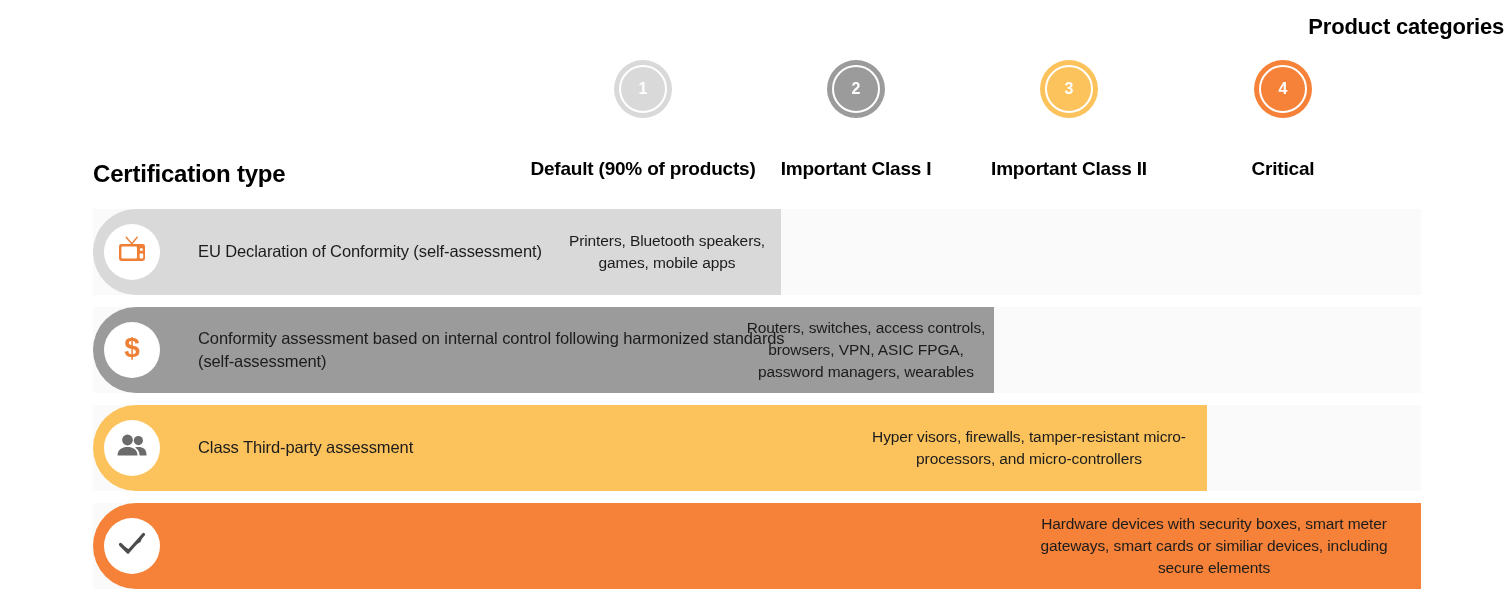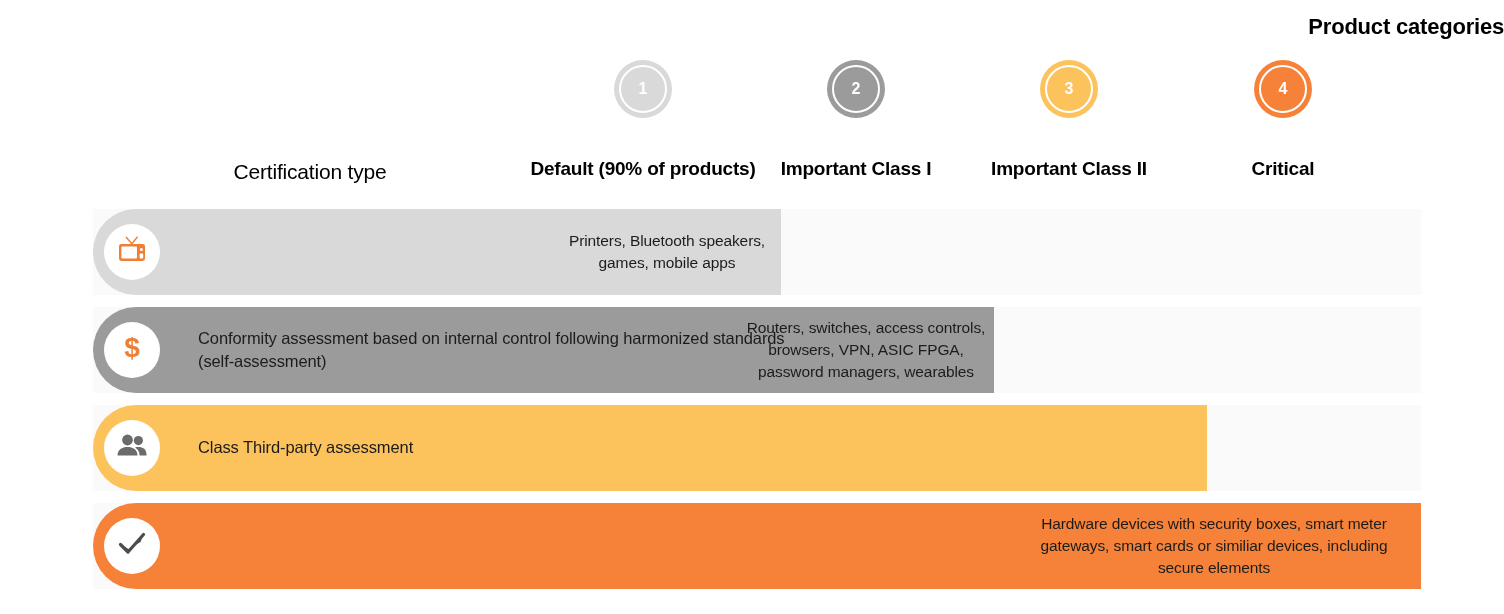--- a/index.html
+++ b/index.html
@@ -85,23 +85,22 @@
     line-height: 1.32;
     letter-spacing: -0.2px;
   }
 
   
   .cert-type-label {
     position: absolute;
     left: 93px;
     top: 160px;
     width: 434px;
-    text-align: center;
-    font-size: 21px;
-    font-weight: normal;
+    font-size: 24px;
+    font-weight: bold;
     color: #000000;
     letter-spacing: -0.2px;
   }
 
   
   .rows {
     position: absolute;
     left: 0;
     top: 0;
     width: 1504px;
@@ -225,20 +224,21 @@
         <svg width="30" height="28" viewBox="0 0 30 28">
           <path d="M9.2 1.2 L14.4 7.2" stroke="#ef7f35" stroke-width="1.4" fill="none" stroke-linecap="round"></path>
           <path d="M20.2 1.2 L15.2 7.2" stroke="#ef7f35" stroke-width="1.4" fill="none" stroke-linecap="round"></path>
           <rect x="2" y="8" width="26" height="17" rx="2.4" fill="#ef7f35"></rect>
           <rect x="4.4" y="10.4" width="15.6" height="12.2" rx="1" fill="#ffffff"></rect>
           <circle cx="24.4" cy="13.4" r="1.5" fill="#ffffff"></circle>
           <rect x="22.6" y="17.6" width="3.6" height="5" rx="0.8" fill="#ffffff"></rect>
         </svg>
       </span>
     </div>
+    <div class="row-label" style="width:400px;">EU Declaration of Conformity (self-assessment)</div>
     <div class="row-cell" style="left:468px; width:212px;">Printers, Bluetooth speakers, games, mobile apps</div>
   </div>
 
   <div class="row" style="top:307px; height:86px;">
     <div class="row-track"></div>
     <div class="row-bar" style="width:901px; background:#9b9b9b;"></div>
     <div class="row-icon">
       <span class="glyph-dollar">
         <svg width="20" height="32" viewBox="0 0 20 32">
           <text x="10" y="25" text-anchor="middle" font-family="Liberation Sans, sans-serif" font-size="28" font-weight="bold" fill="#ef7f35">$</text>
@@ -256,20 +256,21 @@
       <span>
         <svg width="32" height="26" viewBox="0 0 32 26">
           <circle cx="11.5" cy="7" r="5.4" fill="#6b6b6b"></circle>
           <circle cx="22.4" cy="7.6" r="4.6" fill="#6b6b6b"></circle>
           <path d="M1.5 22.5 C1.5 16.6 6 14 11.5 14 C17 14 21.5 16.6 21.5 22.5 Z" fill="#6b6b6b"></path>
           <path d="M19 14.4 C20 14.1 21.2 14 22.4 14 C27 14 30.5 16.2 30.5 21.6 L30.5 22.5 L23.6 22.5 C23.6 19 21.8 16 19 14.4 Z" fill="#6b6b6b"></path>
         </svg>
       </span>
     </div>
     <div class="row-label" style="width:400px;">Class Third-party assessment</div>
+    <div class="row-cell" style="left:764px; width:344px;">Hyper visors, firewalls, tamper-resistant micro-processors, and micro-controllers</div>
   </div>
 
   <div class="row" style="top:503px; height:86px;">
     <div class="row-track"></div>
     <div class="row-bar full" style="width:1328px; background:#f58238;"></div>
     <div class="row-icon">
       <span>
         <svg width="30" height="26" viewBox="0 0 30 26">
           <path d="M3.5 13.5 L11 21 L26.5 3.5 L23.5 11 L11.5 18 Z" fill="#4d4d4d"></path>
           <path d="M3.5 13.5 L11 21 L26.5 3.5" stroke="#4d4d4d" stroke-width="3.2" fill="none" stroke-linecap="round" stroke-linejoin="round"></path>

